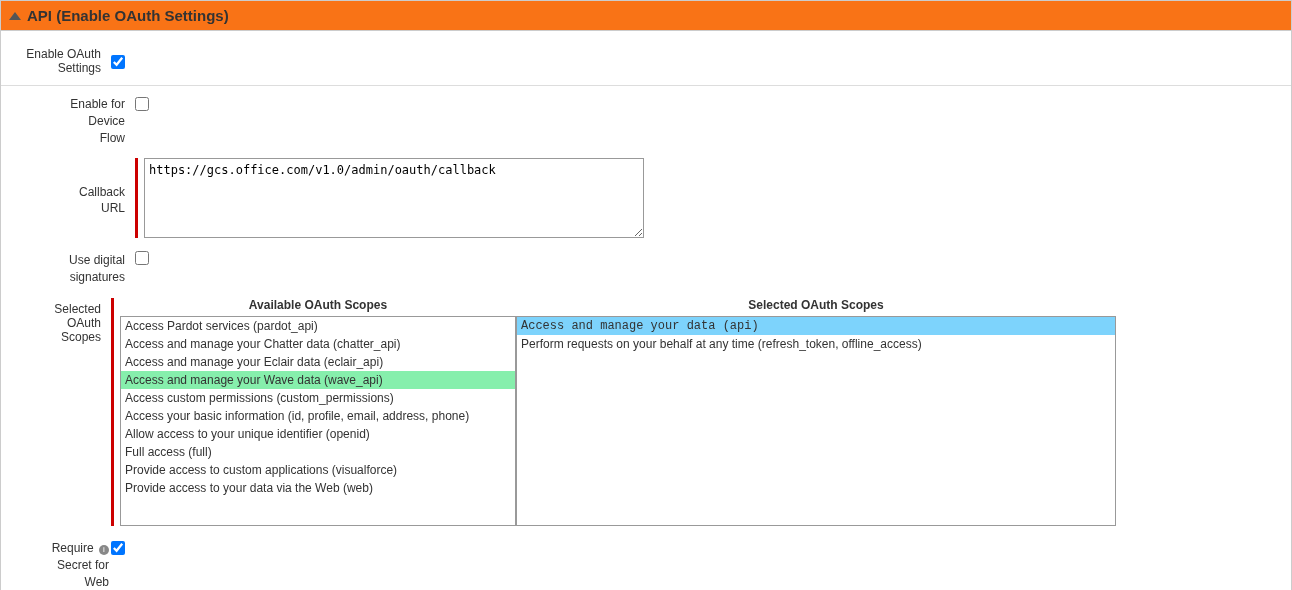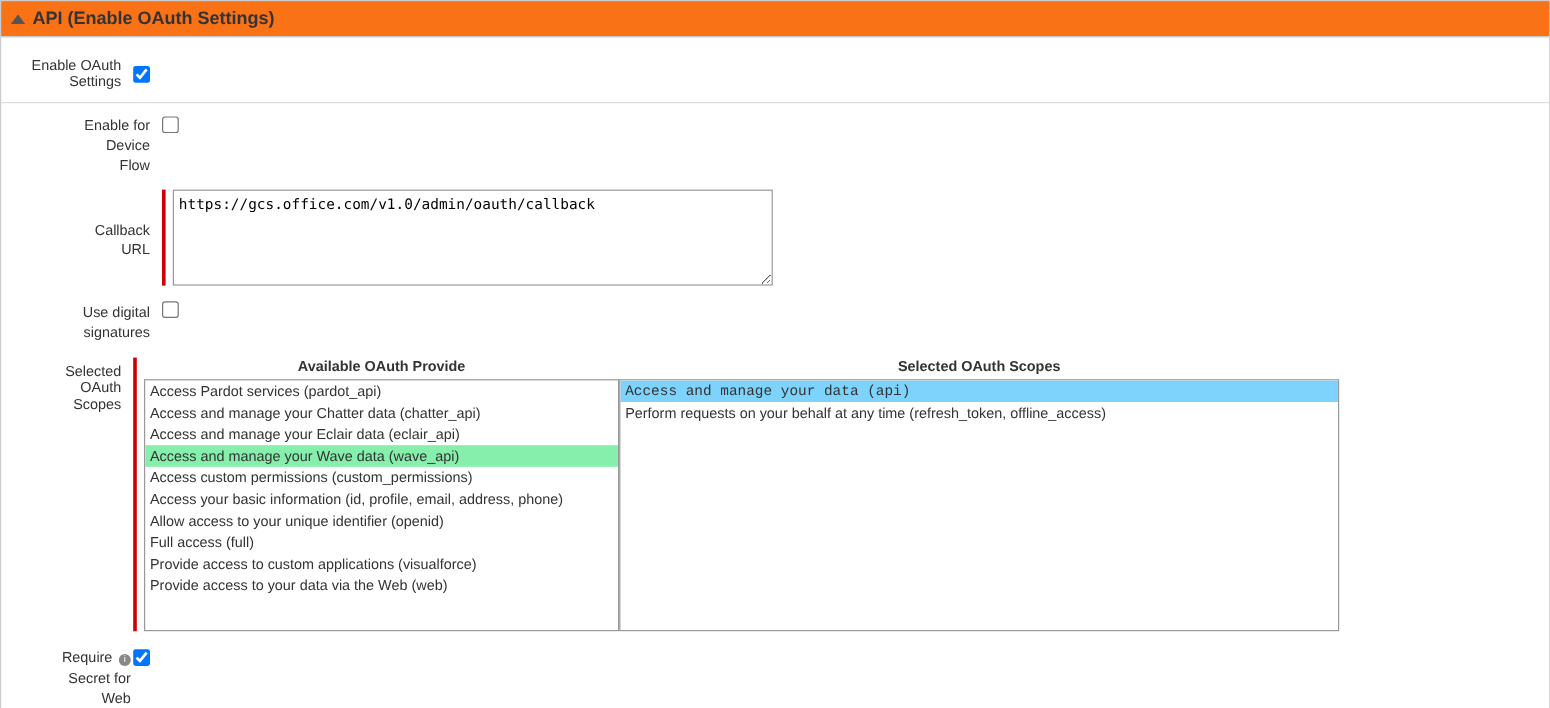--- a/index.html
+++ b/index.html
@@ -265,21 +265,21 @@
   </div>
 
   <div class="scopes-row">
     <div class="scopes-label">
       Selected<br>OAuth<br>Scopes
     </div>
     <div class="red-bar"></div>
     <div class="scopes-content">
 
       <div class="scope-list-container">
-        <div class="scope-list-header">Available OAuth Provide</div>
+        <div class="scope-list-header">Available OAuth Scopes</div>
         <div class="scope-listbox">
 
         <div class="scope-item">Access Pardot services (pardot_api)</div>
             <div class="scope-item">Access and manage your Chatter data (chatter_api)</div>
             <div class="scope-item">Access and manage your Eclair data (eclair_api)</div>
             <div class="scope-item highlighted">Access and manage your Wave data (wave_api)</div>
             <div class="scope-item">Access custom permissions (custom_permissions)</div>
             <div class="scope-item">Access your basic information (id, profile, email, address, phone)</div>
             <div class="scope-item">Allow access to your unique identifier (openid)</div>
             <div class="scope-item">Full access (full)</div>

